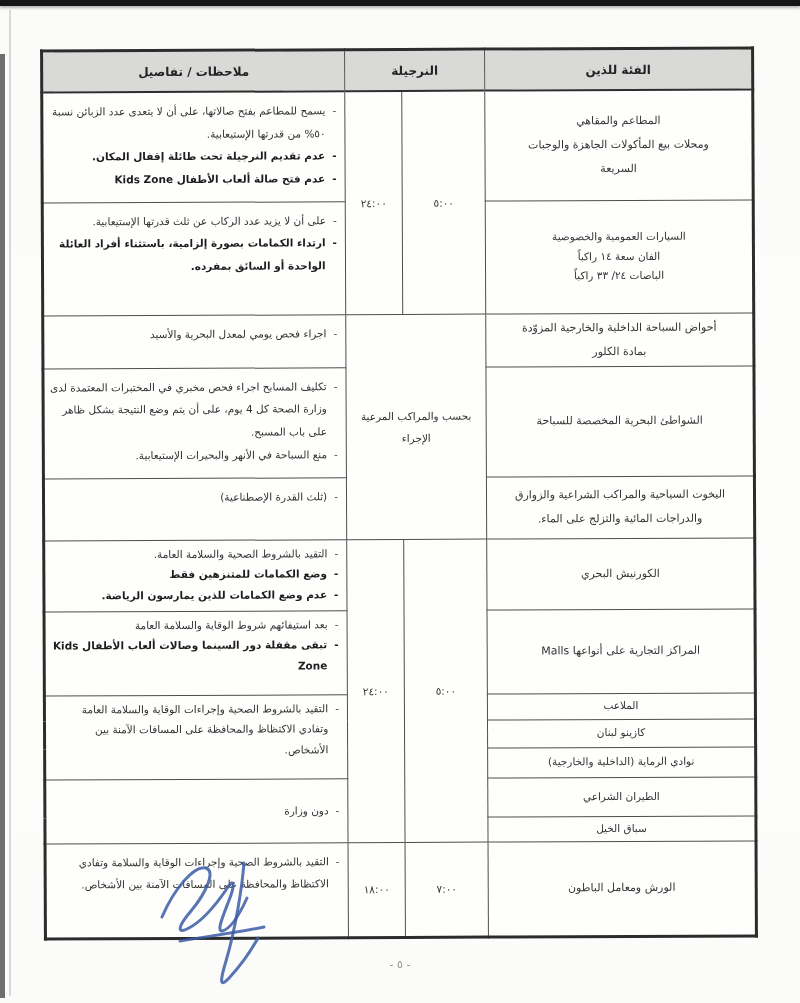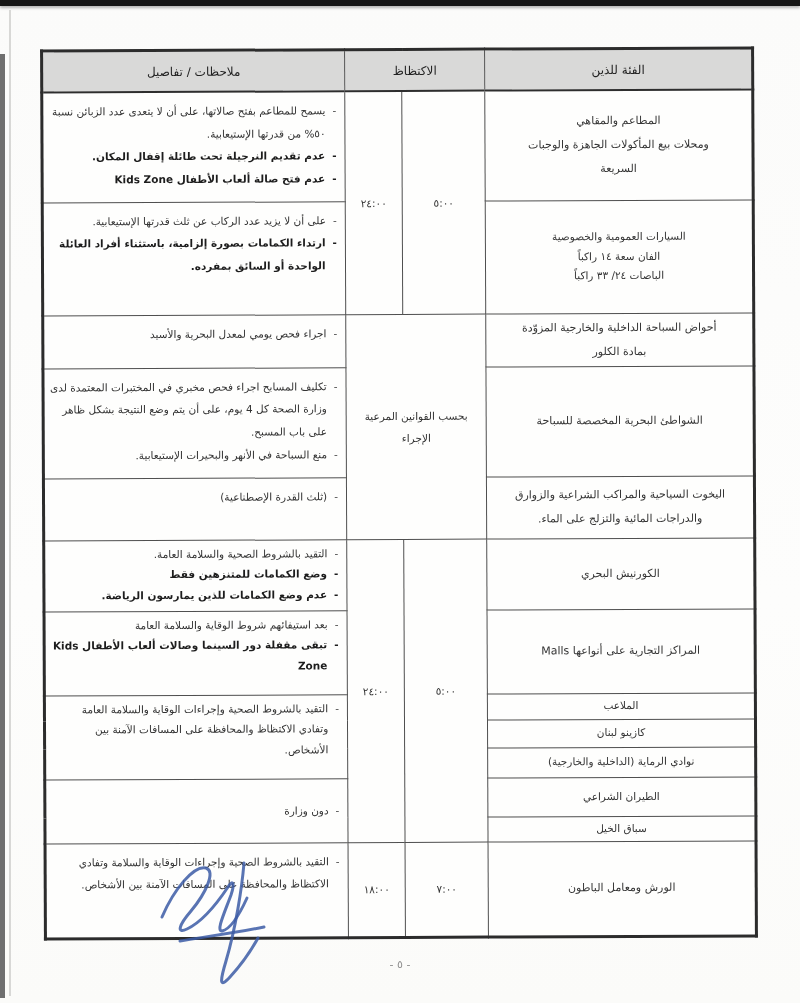--- a/index.html
+++ b/index.html
@@ -32,21 +32,21 @@
     transform:rotate(-0.25deg);
     direction:rtl;
   }
   td{border:1px solid #4f4f4f;overflow:hidden;}
   .c-cat{width:268px;}
   .c-open{width:83px;}
   .c-close{width:57px;}
   .c-notes{width:303px;}
   tr.hrow td{
     height:37px;background:#d9d9d8;
-    font-size:12px;font-weight:normal;color:#232323;
+    font-size:12px;font-weight:bold;color:#232323;
     text-align:center;vertical-align:middle;
     border-bottom:2px solid #2e2e2e;
   }
   td.cat{
     text-align:center;vertical-align:middle;
     font-size:11px;color:#353535;line-height:2.2;
     white-space:pre-line;padding:2px 8px;
   }
   td.cat.small{font-size:10.5px;line-height:1.9;}
   td.time{
@@ -95,21 +95,21 @@
     <colgroup>
         <col class="c-cat">
         <col class="c-open">
         <col class="c-close">
         <col class="c-notes">
       </colgroup>
 
     <tbody>
         <tr class="hrow">
       <td>الفئة للذين</td>
-      <td colspan="2">الاكتظاظ</td>
+      <td colspan="2">النرجيلة</td>
       <td>ملاحظات / تفاصيل</td>
     </tr>
 
     <tr class="r1">
       <td class="cat">المطاعم والمقاهي
 ومحلات بيع المأكولات الجاهزة والوجبات
 السريعة</td>
       <td class="time" rowspan="2">٥:٠٠</td>
       <td class="time" rowspan="2">٢٤:٠٠</td>
       <td class="notes">
@@ -140,21 +140,21 @@
         <div class="note b">
               <span class="dash">-</span>
               <span>ارتداء الكمامات بصورة إلزامية، باستثناء أفراد العائلة الواحدة أو السائق بمفرده.</span>
             </div>
       </td>
     </tr>
 
     <tr class="r3">
       <td class="cat">أحواض السباحة الداخلية والخارجية المزوّدة
 بمادة الكلور</td>
-      <td class="time" colspan="2" rowspan="3">بحسب القوانين المرعية
+      <td class="time" colspan="2" rowspan="3">بحسب والمراكب المرعية
 الإجراء</td>
       <td class="notes">
         <div class="note">
               <span class="dash">-</span>
               <span>اجراء فحص يومي لمعدل البحرية والأسيد</span>
             </div>
       </td>
     </tr>
 
     <tr class="r4">

